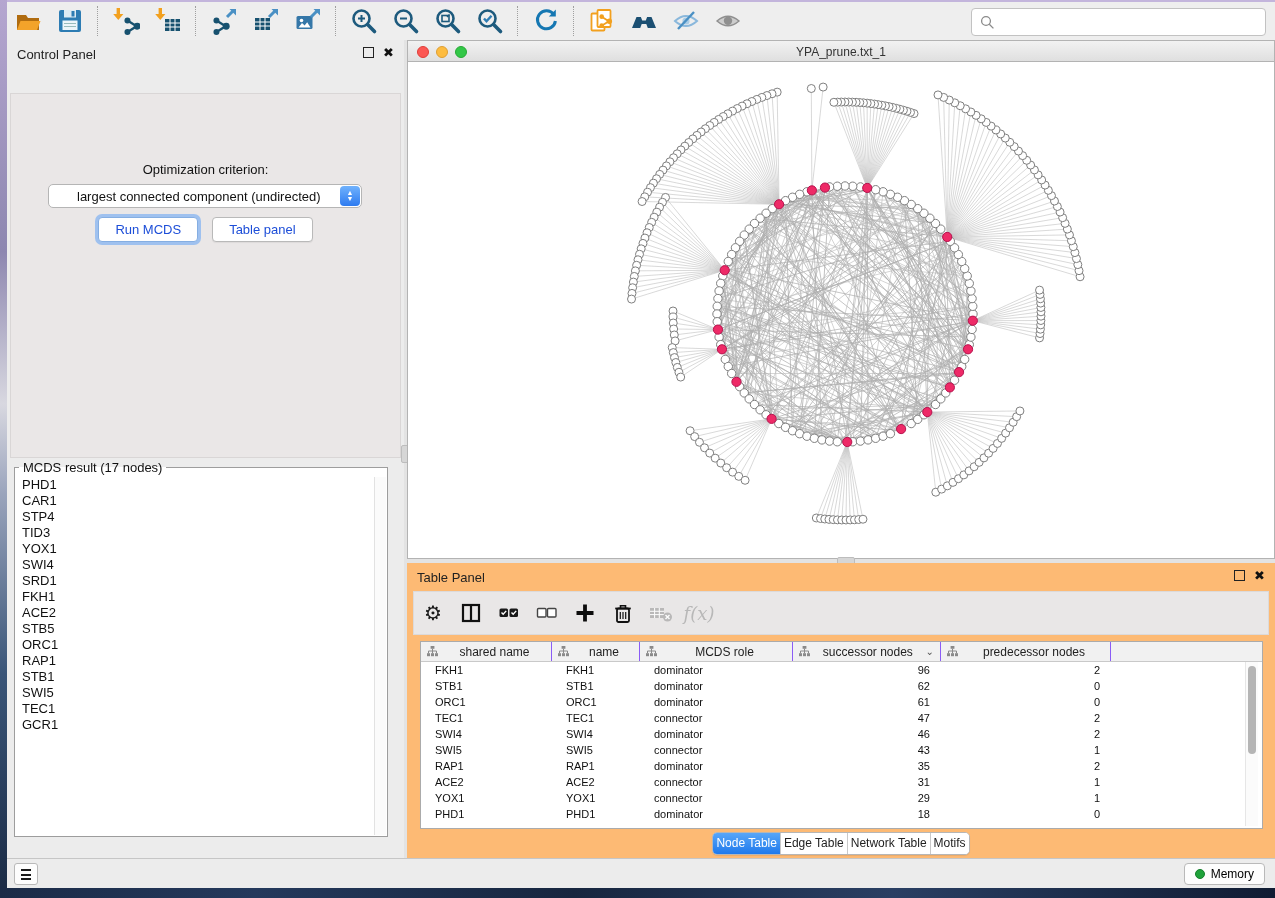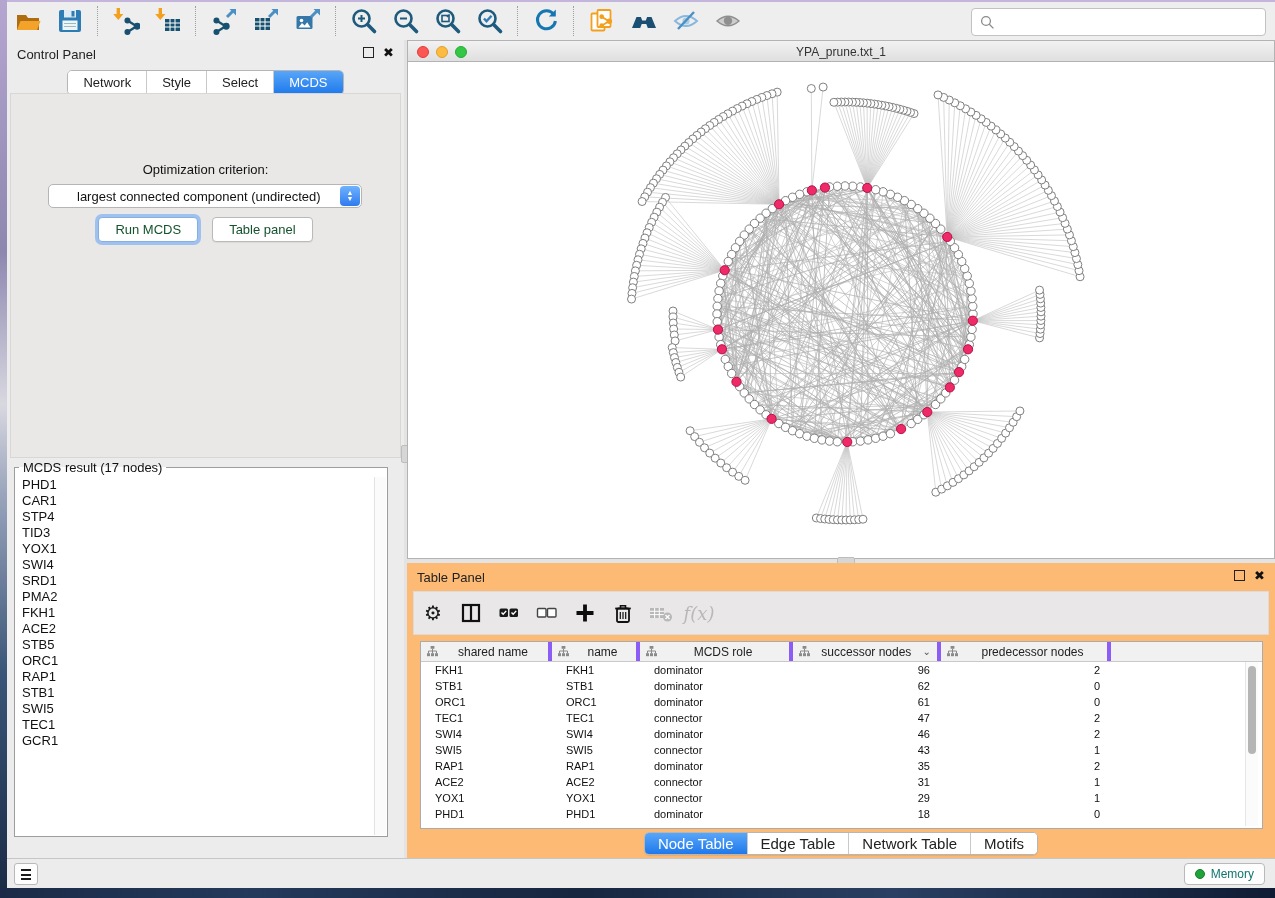--- a/index.html
+++ b/index.html
@@ -43,21 +43,21 @@
             border:1px solid #d9d6d6;}
   .opt-label{position:absolute;top:68px;width:100%;text-align:center;font-size:13px;color:#111;}
   .select{position:absolute;left:37px;top:90px;width:314px;height:24px;background:#fff;
           border:1px solid #b5b5b5;border-radius:5px;font-size:13px;line-height:24px;
           padding-left:28px;box-sizing:border-box;color:#111;}
   .stepper{position:absolute;right:1px;top:1px;width:20px;height:20px;border-radius:4px;
           background:linear-gradient(#70b2fd,#2e7bf0);color:#fff;display:flex;flex-direction:column;
           align-items:center;justify-content:center;font-size:7px;line-height:6px;}
   .cp-buttons{position:absolute;top:123px;left:0;width:100%;display:flex;justify-content:center;gap:14px;}
   .mac-btn{background:#fff;border:1px solid #b9b9b9;border-radius:4px;font-family:inherit;
-           font-size:13px;padding:4px 16px;color:#14532d;box-shadow:0 1px 1px rgba(0,0,0,.06);}
+           font-size:13px;padding:4px 16px;color:#1d4ed8;box-shadow:0 1px 1px rgba(0,0,0,.06);}
   .mac-btn.focused{border-color:#85aee2;box-shadow:0 0 0 3px rgba(108,168,245,.6);}
   .mcds-fieldset{position:absolute;left:7px;top:420px;width:372px;height:375px;margin:0;padding:0;
                  border:1px solid #9d9d9d;background:#fff;}
   .mcds-fieldset legend{font-size:13px;color:#111;padding:0 4px;margin-left:4px;background:transparent;}
   .mcds-list{position:absolute;left:1px;top:2px;right:12px;bottom:1px;overflow:hidden;background:#fff;}
   .mcds-item{font-size:13px;line-height:16px;padding-left:6px;color:#111;}
   .mcds-scroll{position:absolute;right:1px;top:2px;width:11px;bottom:1px;background:#fbfbfb;
                border-left:1px solid #e2e2e2;}
 
   
@@ -85,44 +85,44 @@
   .table-panel{position:absolute;left:407px;top:563px;width:868px;height:295px;background:#fdba74;}
   .tp-toolbar{position:absolute;left:6px;top:28px;width:856px;height:44px;background:#e9e7e7;
               border:1px solid #dcdada;display:flex;align-items:center;box-sizing:border-box;}
   .tp-btn{width:34px;height:36px;border:none;background:transparent;display:flex;align-items:center;
           justify-content:center;padding:0;margin:0 2px;}
   .fx{font-family:"DejaVu Serif","Liberation Serif",serif;font-style:italic;font-size:18px;color:#b3b3b3;}
   .gear{font-size:20px;color:#1a1a1a;line-height:20px;}
   .ntable{position:absolute;left:13px;top:78px;width:843px;height:188px;background:#fff;
           border:1px solid #ababab;box-sizing:border-box;overflow:hidden;}
   .ntable-head{display:flex;height:19px;background:#f1f1f1;border-bottom:1px solid #c9c9c9;}
-  .th{display:flex;align-items:center;border-right:4px solid #8b5cf6;font-size:12px;color:#222;
+  .th{display:flex;align-items:center;border-right:1px solid #8b5cf6;font-size:12px;color:#222;
       box-sizing:border-box;position:relative;}
   .th .icon{margin-left:6px;}
   .th .lbl{flex:1;text-align:center;padding:0 2px;white-space:nowrap;}
   .th .sort{font-size:10px;color:#555;margin-right:6px;}
   .tr{display:flex;height:16px;align-items:center;}
   .td{font-size:11px;color:#111;box-sizing:border-box;white-space:nowrap;overflow:hidden;}
   .td.left{padding-left:14px;text-align:left;}
   .td.right{padding-right:11px;text-align:right;}
   .tbl-scroll{position:absolute;right:4px;top:20px;width:12px;height:164px;background:#fbfbfb;
               border-left:1px solid #e6e6e6;}
   .tbl-thumb{position:absolute;left:2px;top:4px;width:8px;height:88px;background:#b5b5b5;border-radius:5px;}
   .tp-tabs{position:absolute;left:0;top:269px;width:100%;text-align:center;}
-  .tp-tabs .seg .seg-btn{font-size:15px;padding:3px 13px;}
+  .tp-tabs .seg .seg-btn{font-size:12px;padding:3px 3px;}
 
   
   .statusbar{position:absolute;left:7px;top:858px;width:1268px;height:30px;background:#ececec;
              border-top:1px solid #c6c6c6;}
   .list-btn{position:absolute;left:7px;top:4px;width:24px;height:22px;background:#fdfdfd;
             border:1px solid #b9b9b9;border-radius:3px;display:flex;align-items:center;justify-content:center;}
   .list-glyph{width:13px;height:11px;
      background:repeating-linear-gradient(#1a1a1a 0 2px,transparent 2px 4.5px);}
   .memory-btn{position:absolute;right:10px;top:4px;height:22px;background:#fdfdfd;border:1px solid #b9b9b9;
-      border-radius:4px;display:flex;align-items:center;gap:6px;padding:0 10px;font-size:12px;color:#0f766e;
+      border-radius:4px;display:flex;align-items:center;gap:6px;padding:0 10px;font-size:12px;color:#000000;
       font-family:inherit;}
   .mem-dot{width:10px;height:10px;border-radius:50%;background:#1fa23a;border:1px solid #15802c;box-sizing:border-box;}
 </style>
 </head>
 <body>
 
 <div class="screen">
   <div class="desk-top"></div>
 
   <div class="toolbar">
@@ -284,28 +284,20 @@
     </div>
   </div>
 
   <div class="control-panel">
     <div class="panel-header">
       <span class="panel-title">Control Panel</span>
       <span class="win-icons">
         <span class="float-ic"></span>
         <span class="close-ic">✖</span>
       </span>
-    </div>
-    <div class="cp-tabs">
-      <span class="seg" id="cp-seg">
-          <button class="seg-btn">Network</button>
-          <button class="seg-btn">Style</button>
-          <button class="seg-btn">Select</button>
-          <button class="seg-btn active">MCDS</button>
-        </span>
     </div>
     <div class="cp-inner">
       <div class="opt-label">Optimization criterion:</div>
       <div class="select">
         <span>largest connected component (undirected)</span>
         <span class="stepper">
             <span>▲</span>
             <span>▼</span>
           </span>
       </div>
@@ -317,21 +309,20 @@
     <fieldset class="mcds-fieldset">
       <legend>MCDS result (17 nodes)</legend>
       <div class="mcds-list" id="mcds-list">
           <div class="mcds-item">PHD1</div>
           <div class="mcds-item">CAR1</div>
           <div class="mcds-item">STP4</div>
           <div class="mcds-item">TID3</div>
           <div class="mcds-item">YOX1</div>
           <div class="mcds-item">SWI4</div>
           <div class="mcds-item">SRD1</div>
-          <div class="mcds-item">PMA2</div>
           <div class="mcds-item">FKH1</div>
           <div class="mcds-item">ACE2</div>
           <div class="mcds-item">STB5</div>
           <div class="mcds-item">ORC1</div>
           <div class="mcds-item">RAP1</div>
           <div class="mcds-item">STB1</div>
           <div class="mcds-item">SWI5</div>
           <div class="mcds-item">TEC1</div>
           <div class="mcds-item">GCR1</div>
         </div>

